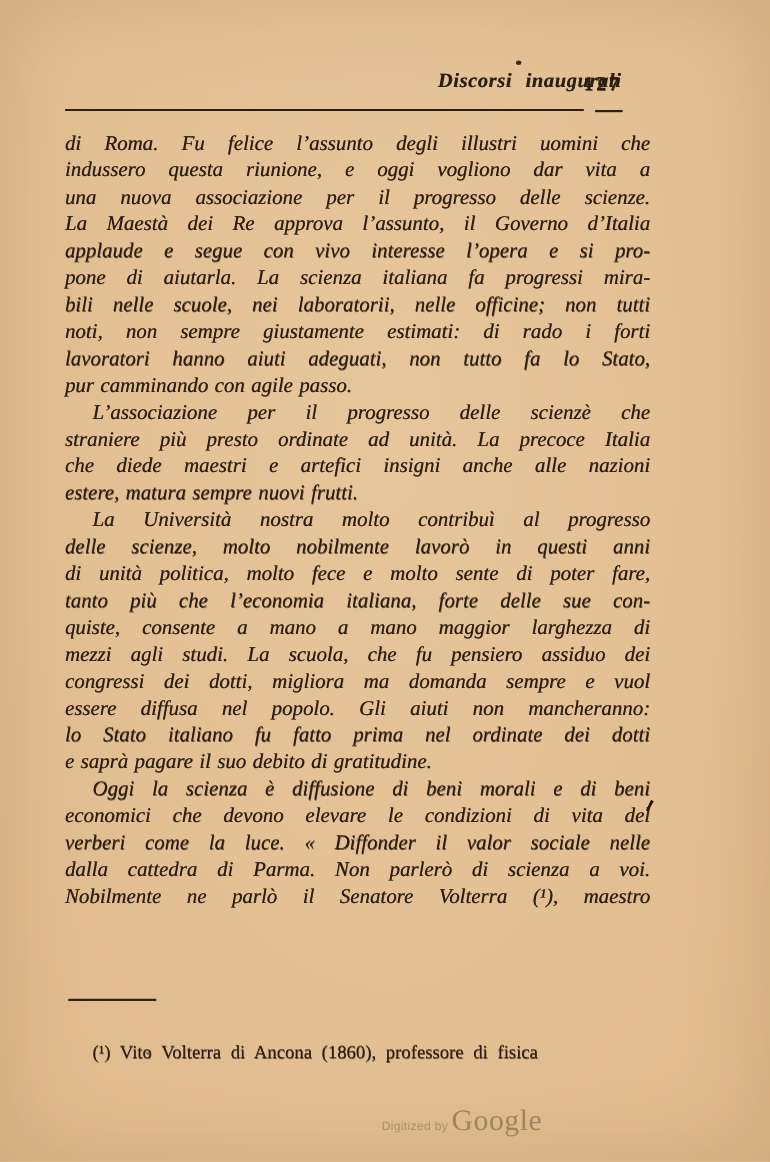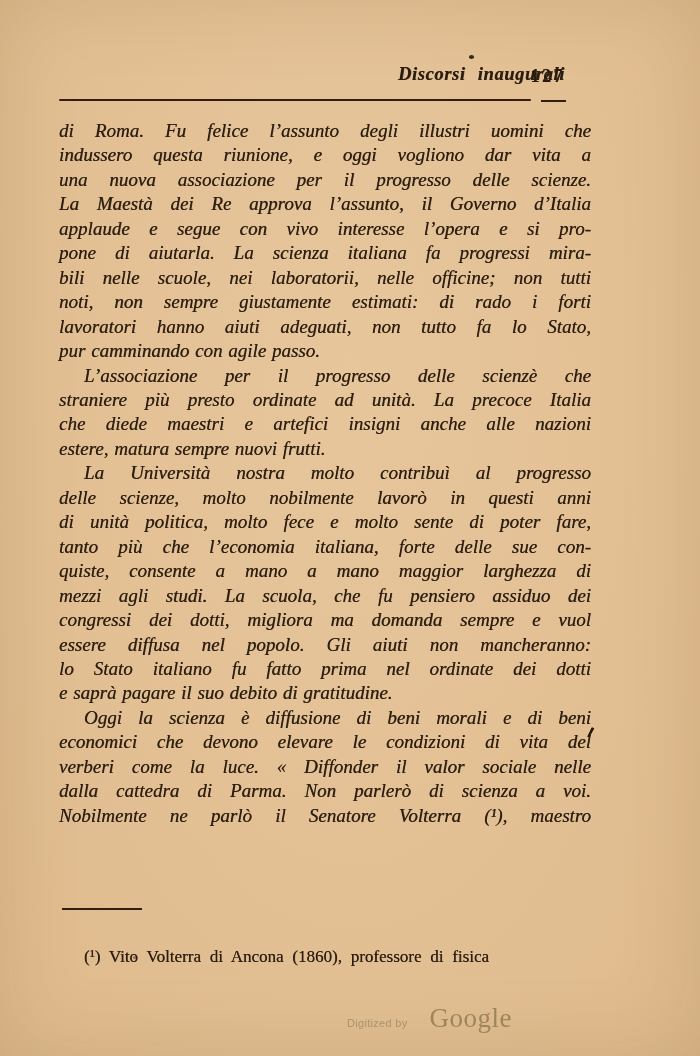--- a/index.html
+++ b/index.html
@@ -48,21 +48,21 @@
   
   .footnote-rule { position: absolute; left: 62px; top: 908px; width: 80px; height: 2.4px;
     background: #2e1f0f; }
   .footnote {
     position: absolute; left: 59px; top: 921px; width: 532px;
     font-size: 17px; line-height: 23px; text-indent: 25px; word-spacing: 4.5px;
     color: #2a1c0e; text-shadow: 0.3px 0.3px 0.3px rgba(42,28,14,0.7); margin-top: 24px;
   }
 
   
-  .watermark { position: absolute; left: 347px; top: 1003px; display: flex; align-items: baseline; gap: 22px; }
+  .watermark { position: absolute; left: 347px; top: 1003px; display: flex; align-items: baseline; gap: 3px; }
   .wm-prefix { font-family: "Liberation Sans", sans-serif; font-size: 11px; color: #a8926d; letter-spacing: 0.3px; }
   .wm-brand  { font-family: "Liberation Serif", serif; font-size: 27px; color: #9e855c; letter-spacing: 0.5px; }
 
   
   .speck-a { position: absolute; left: 469px; top: 55px; width: 5px; height: 3.5px;
     background: #3c2a15; border-radius: 50%; }
   .speck-b { position: absolute; left: 133px; top: 956px; width: 3px; height: 3px;
     background: rgba(60,42,21,0.5); border-radius: 50%; }
   .stray-mark { position: absolute; left: 589px; top: 727px; width: 3.4px; height: 11px;
     background: #241708; transform: rotate(28deg);

